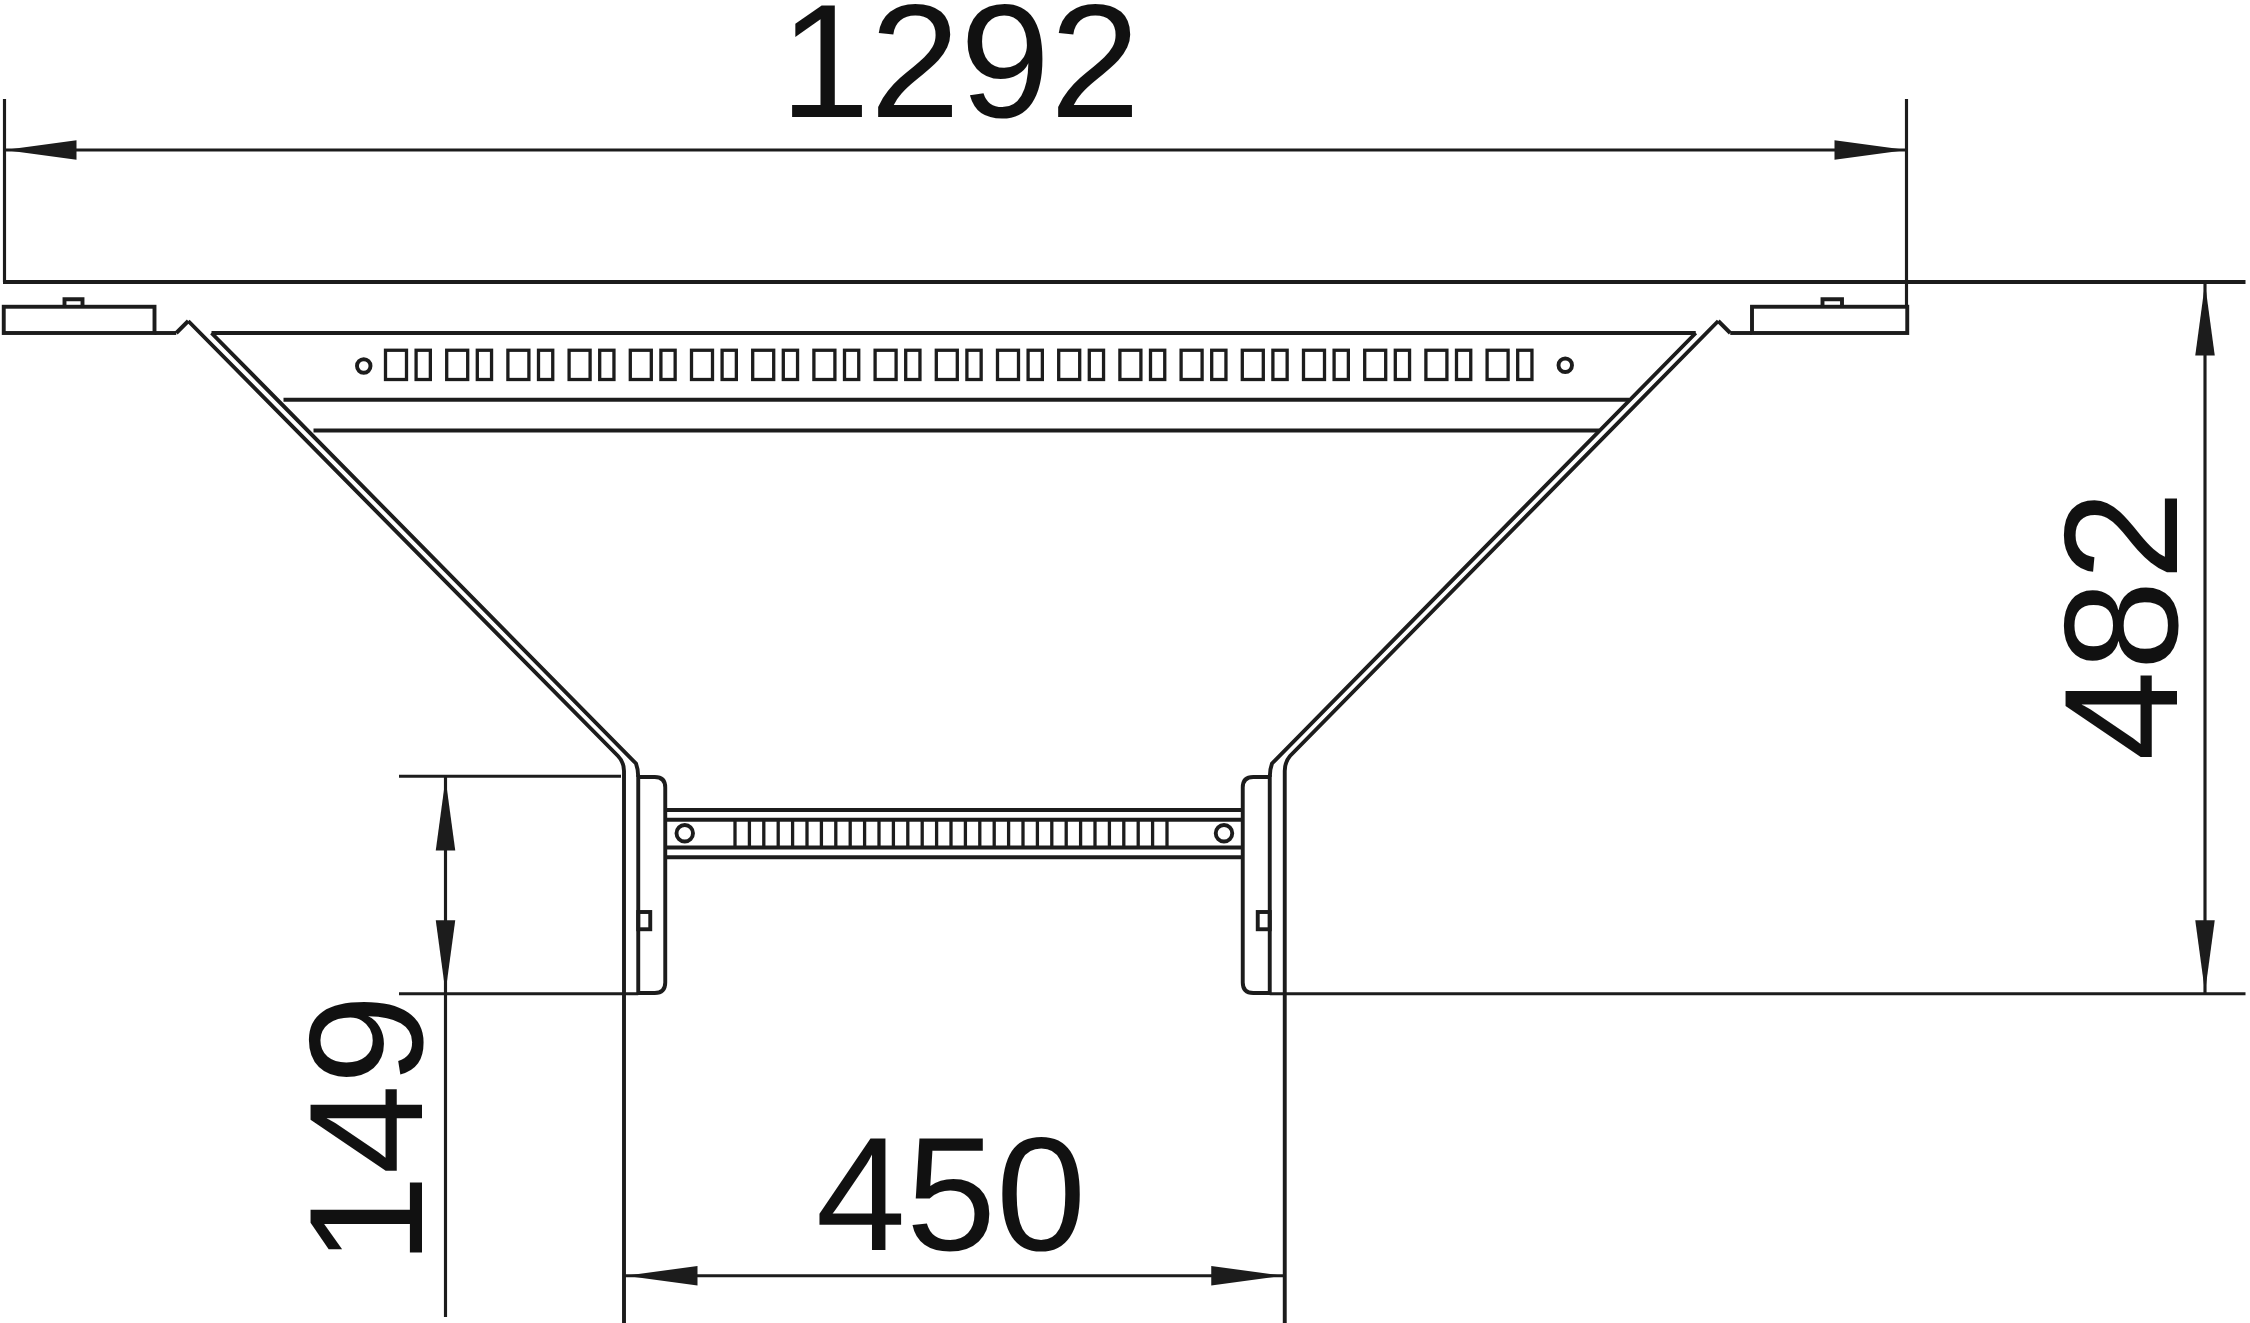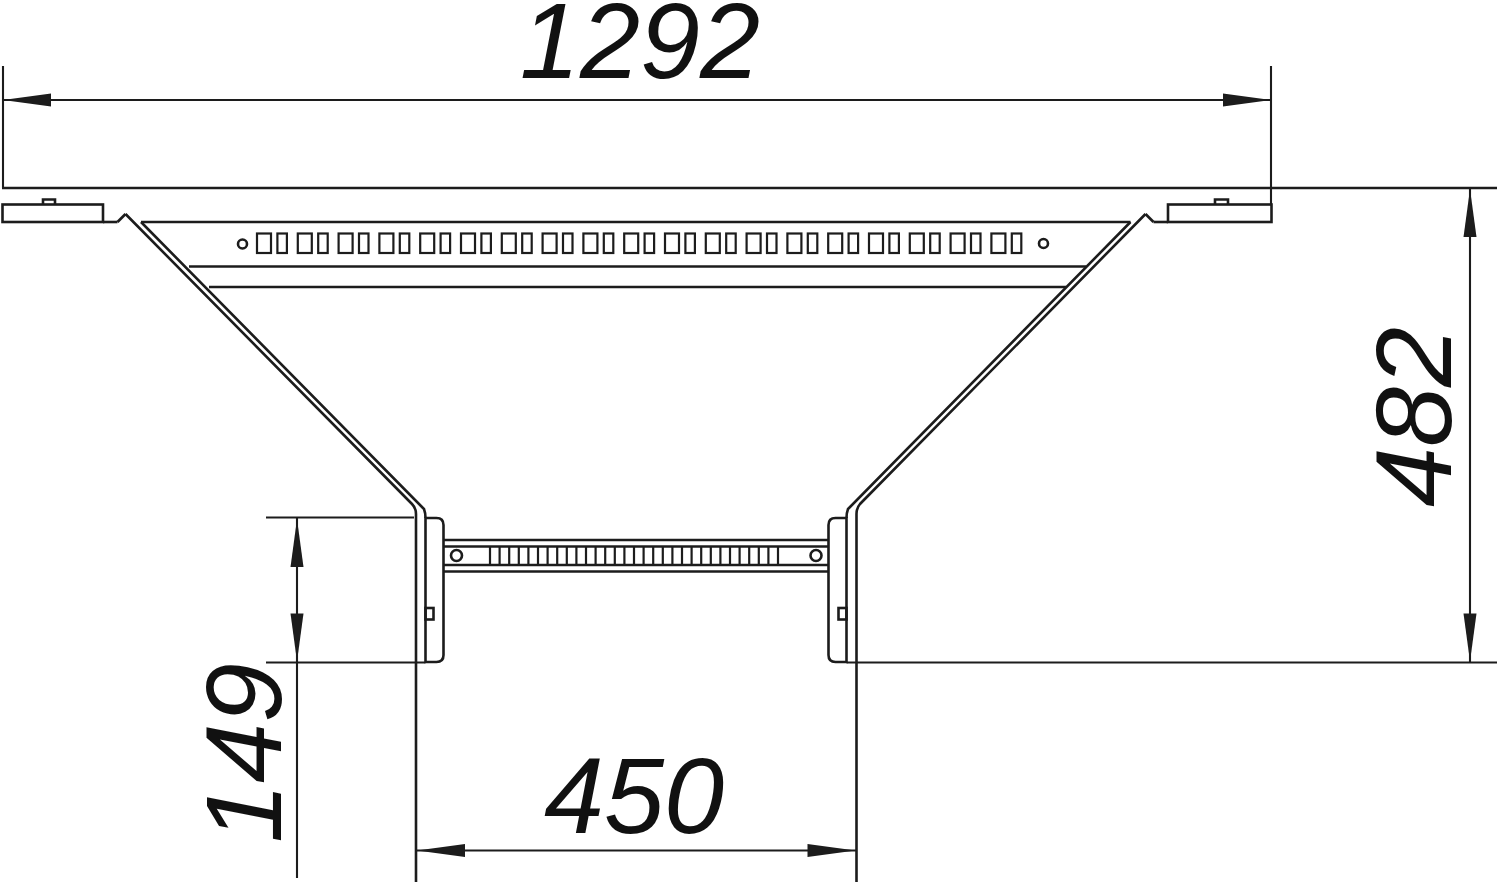--- a/index.html
+++ b/index.html
@@ -5,21 +5,20 @@
   html, body {
     margin: 0;
     padding: 0;
     background: #ffffff;
   }
   .drawing-wrap {
     width: 1500px;
     height: 882px;
     background: #ffffff;
     overflow: hidden;
-    font-style: italic;
   }
   svg { display: block; }
   .part-line {
     fill: none;
     stroke: #1c1c1c;
     stroke-width: 2.6;
     stroke-linecap: butt;
     stroke-linejoin: miter;
   }
   .dim-line {

